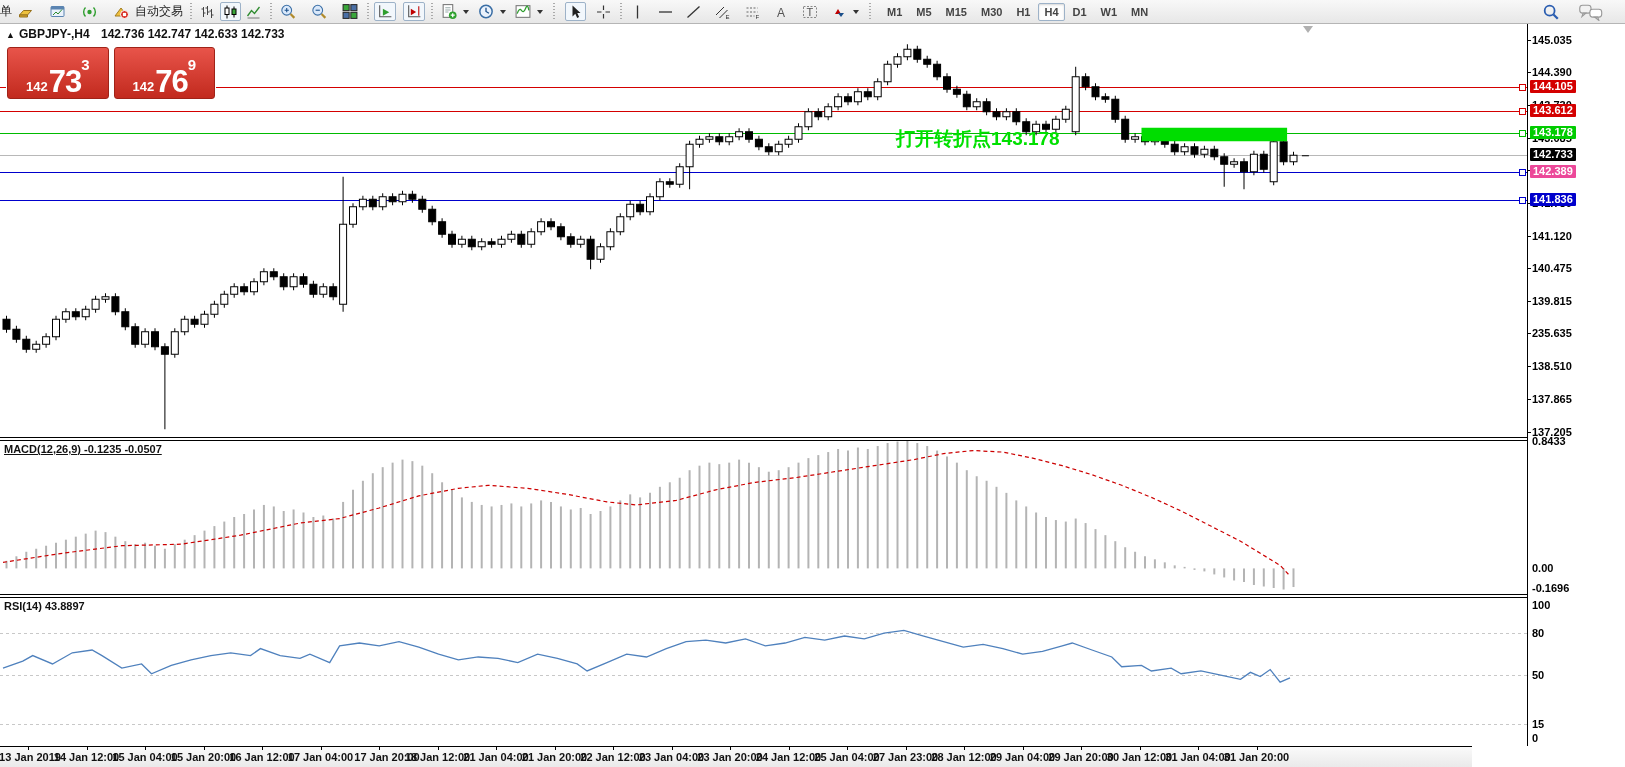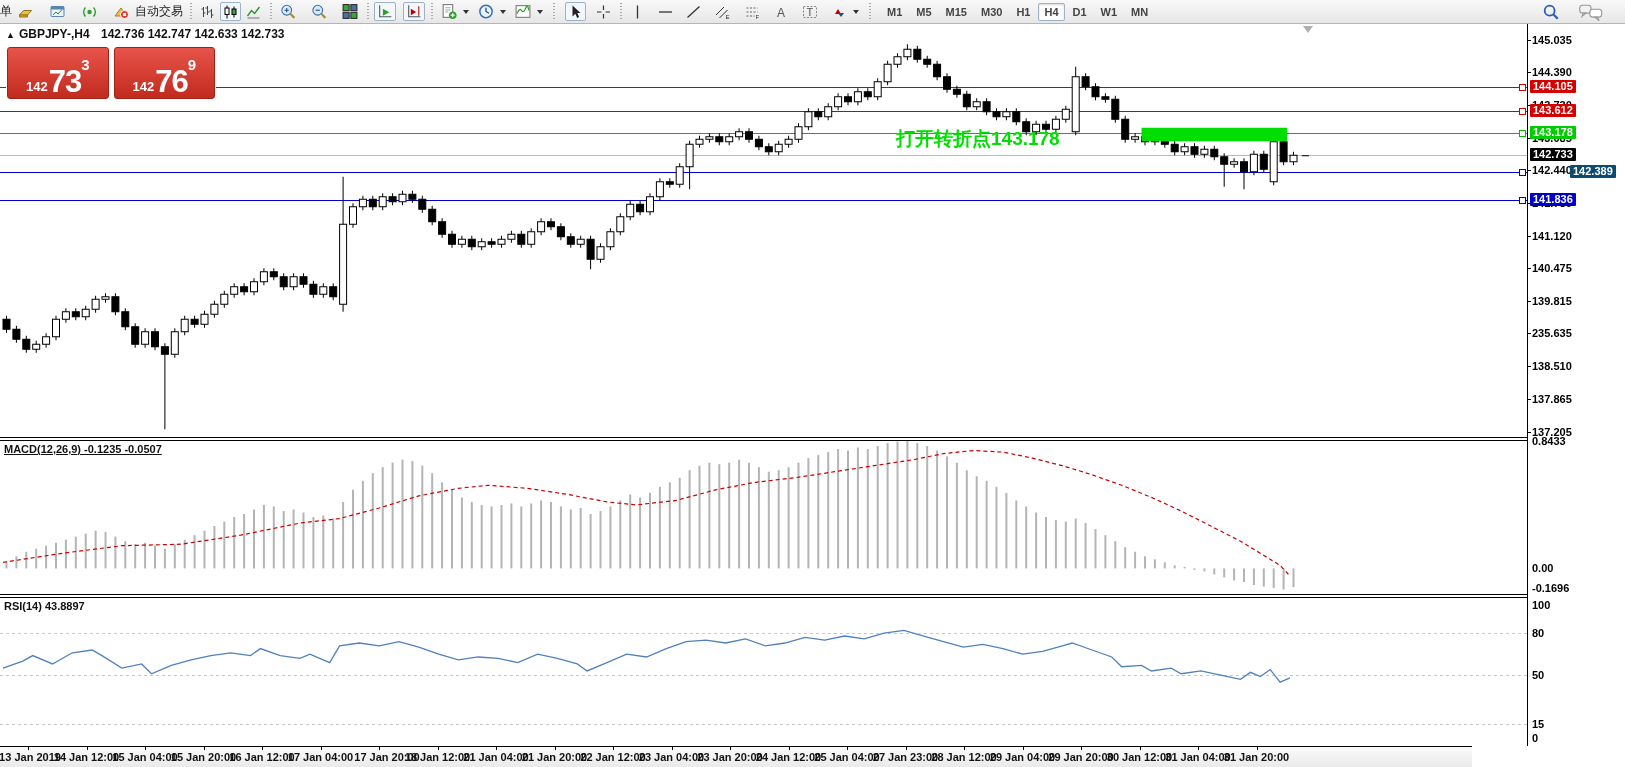--- a/index.html
+++ b/index.html
@@ -756,21 +756,21 @@
     <div class="ax-tick" style="top: 337.25px;">138.510</div>
     <div class="ax-dash" style="top: 343.25px;"></div>
     <div class="ax-tick" style="top: 369.5px;">137.865</div>
     <div class="ax-dash" style="top: 375.5px;"></div>
     <div class="ax-tick" style="top: 402.5px;">137.205</div>
     <div class="ax-dash" style="top: 408.5px;"></div>
     <div class="ax-badge" style="top: 56.5px; background: rgb(212, 0, 0); color: rgb(255, 255, 255);">144.105</div>
     <div class="ax-badge" style="top: 81.15px; background: rgb(212, 0, 0); color: rgb(255, 255, 255);">143.612</div>
     <div class="ax-badge" style="top: 102.85px; background: rgb(0, 204, 0); color: rgb(255, 255, 255);">143.178</div>
     <div class="ax-badge" style="top: 125.1px; background: rgb(0, 0, 0); color: rgb(255, 255, 255);">142.733</div>
-    <div class="ax-badge" style="top: 142.3px; background: #0c4a6e; color: rgb(255, 255, 255); margin-left: 40px;">142.389</div>
+    <div class="ax-badge" style="top: 142.3px; background: #ec4899; color: rgb(255, 255, 255);">142.389</div>
     <div class="ax-badge" style="top: 169.95px; background: rgb(0, 0, 204); color: rgb(255, 255, 255);">141.836</div>
     <div class="ax-tick" style="top: 412px;">0.8433</div>
     <div class="ax-tick" style="top: 539.382px;">0.00</div>
     <div class="ax-tick" style="top: 559px;">-0.1696</div>
     <div class="ax-tick" style="top: 576.287px;">100</div>
     <div class="ax-tick" style="top: 604.23px;">80</div>
     <div class="ax-tick" style="top: 646.144px;">50</div>
     <div class="ax-tick" style="top: 695.043px;">15</div>
     <div class="ax-tick" style="top: 709px;">0</div>
   </div>

